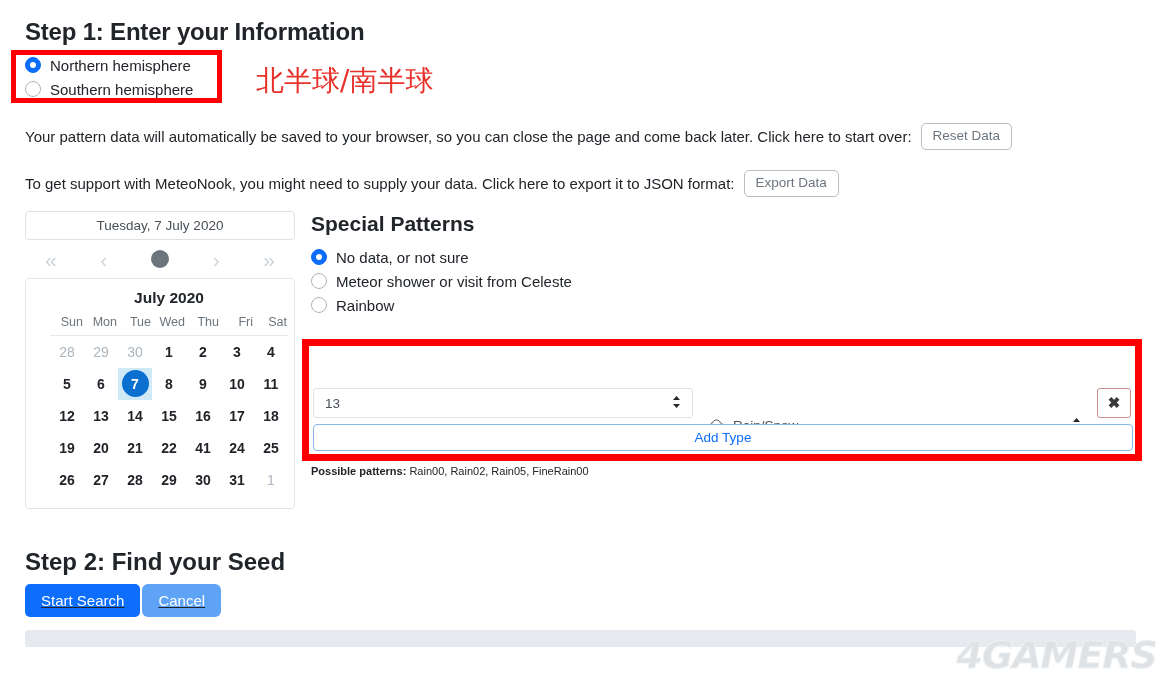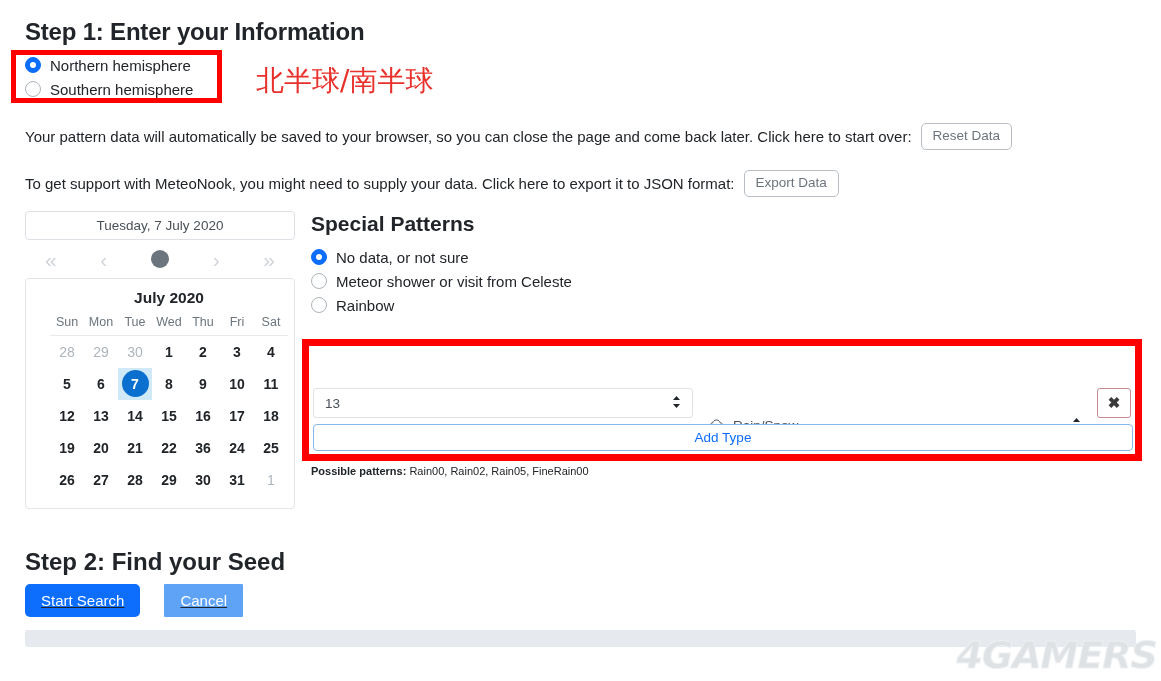--- a/index.html
+++ b/index.html
@@ -107,21 +107,21 @@
     background: #fff;
     padding: 10px 6px 12px 24px;
   }
   .cal-month {
     text-align: center; font-size: 15.5px; font-weight: bold;
     color: #212529; margin-bottom: 7px;
   }
   .cal-table { width: 100%; border-collapse: collapse; }
   .cal-table th {
     font-size: 12.5px; font-weight: normal; color: #6c757d;
-    padding-bottom: 6px; text-align: center;
+    padding-bottom: 6px; text-align: right;
     border-bottom: 1px solid #e7eaec;
   }
   .cal-table td {
     text-align: center; height: 32px; width: 14.28%;
     font-size: 14px; font-weight: bold; color: #212529;
     vertical-align: middle;
   }
   .cal-table td.muted { color: #adb5bd; font-weight: normal; }
   .cal-table td.sel { background: #cfe9f7; padding: 0; }
   .cal-table td.sel .pill {
@@ -200,22 +200,22 @@
     position: absolute; left: 25px; top: 548px;
     font-size: 24px; font-weight: bold; color: #212529;
   }
   .btn-row { position: absolute; left: 25px; top: 584px; display: flex; text-decoration: underline; }
   .btn-primary {
     background: #0d6efd; color: #fff; border: none; border-radius: 5px;
     font-size: 15px; padding: 8px 16px; cursor: pointer;
     font-family: "Liberation Sans", sans-serif;
   }
   .btn-soft {
-    background: #5fa3f7; color: #fff; border: none; border-radius: 1px;
-    font-size: 15px; padding: 8px 16px; margin-left: 24px; cursor: pointer;
+    background: #5fa3f7; color: #fff; border: none; border-radius: 6px;
+    font-size: 15px; padding: 8px 16px; margin-left: 2px; cursor: pointer;
     font-family: "Liberation Sans", sans-serif;
   }
 
   .progress-track {
     position: absolute; left: 25px; top: 630px;
     width: 1111px; height: 17px;
     background: #e6e9ed; border-radius: 3px;
   }
   .progress-fill { height: 100%; background: #0d6efd; border-radius: 3px; }
 
@@ -314,21 +314,21 @@
             <td>15</td>
             <td>16</td>
             <td>17</td>
             <td>18</td>
           </tr>
           <tr>
             <td>19</td>
             <td>20</td>
             <td>21</td>
             <td>22</td>
-            <td>36</td>
+            <td>41</td>
             <td>24</td>
             <td>25</td>
           </tr>
           <tr>
             <td>26</td>
             <td>27</td>
             <td>28</td>
             <td>29</td>
             <td>30</td>
             <td>31</td>

